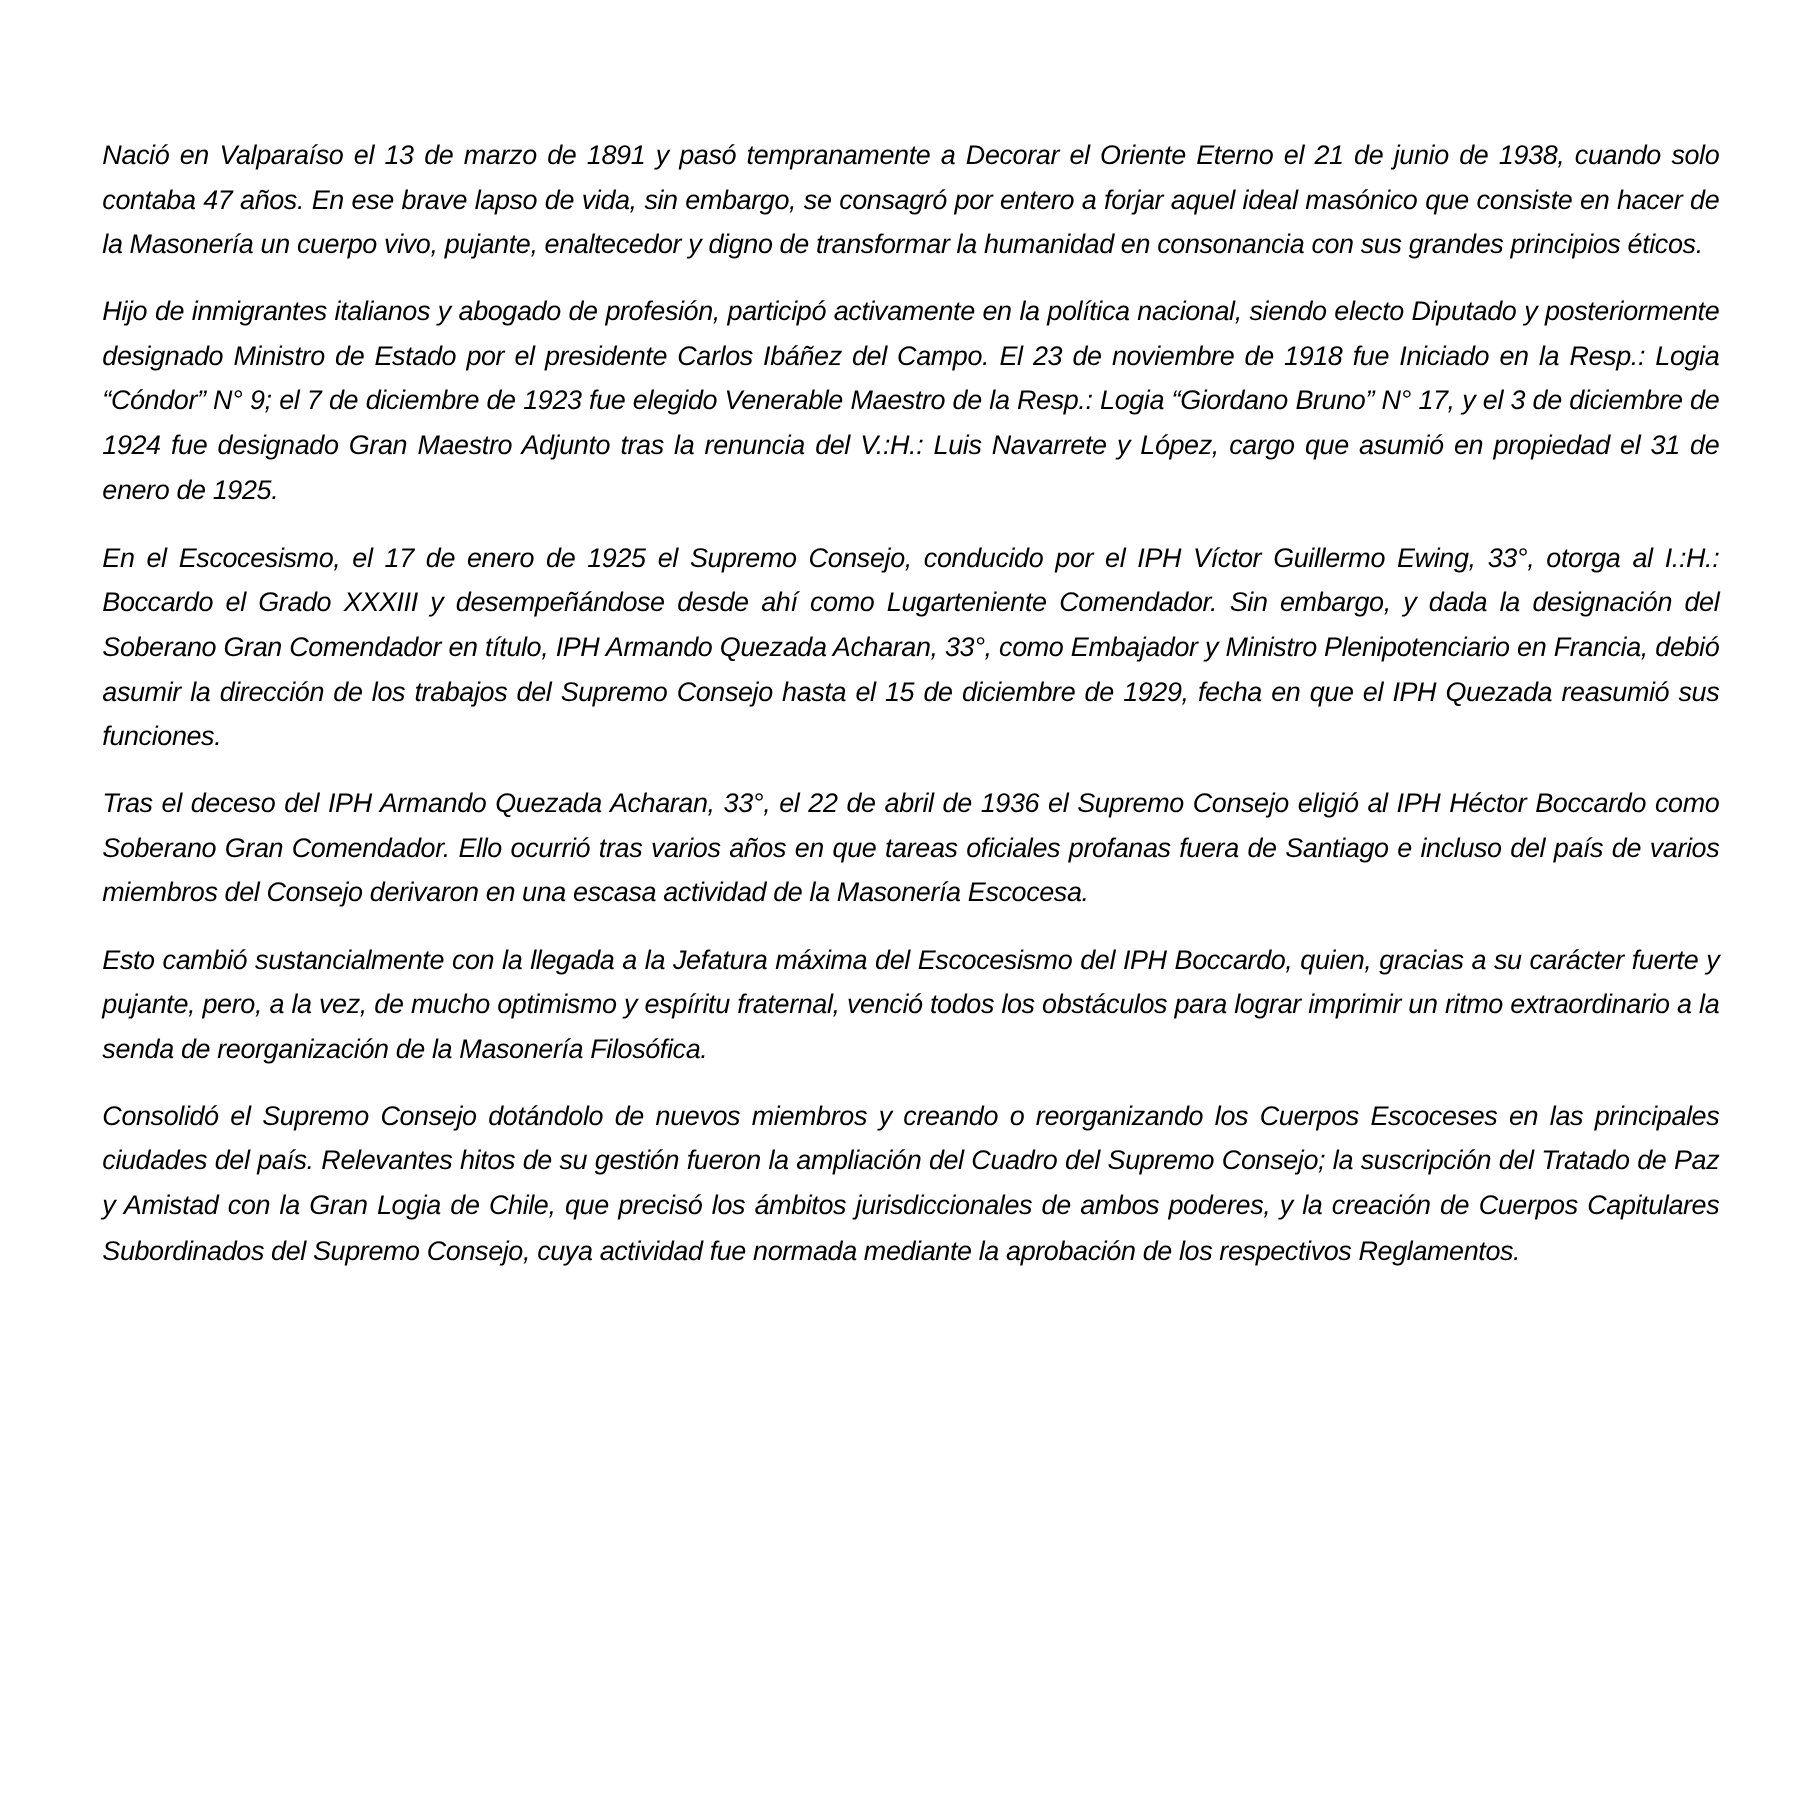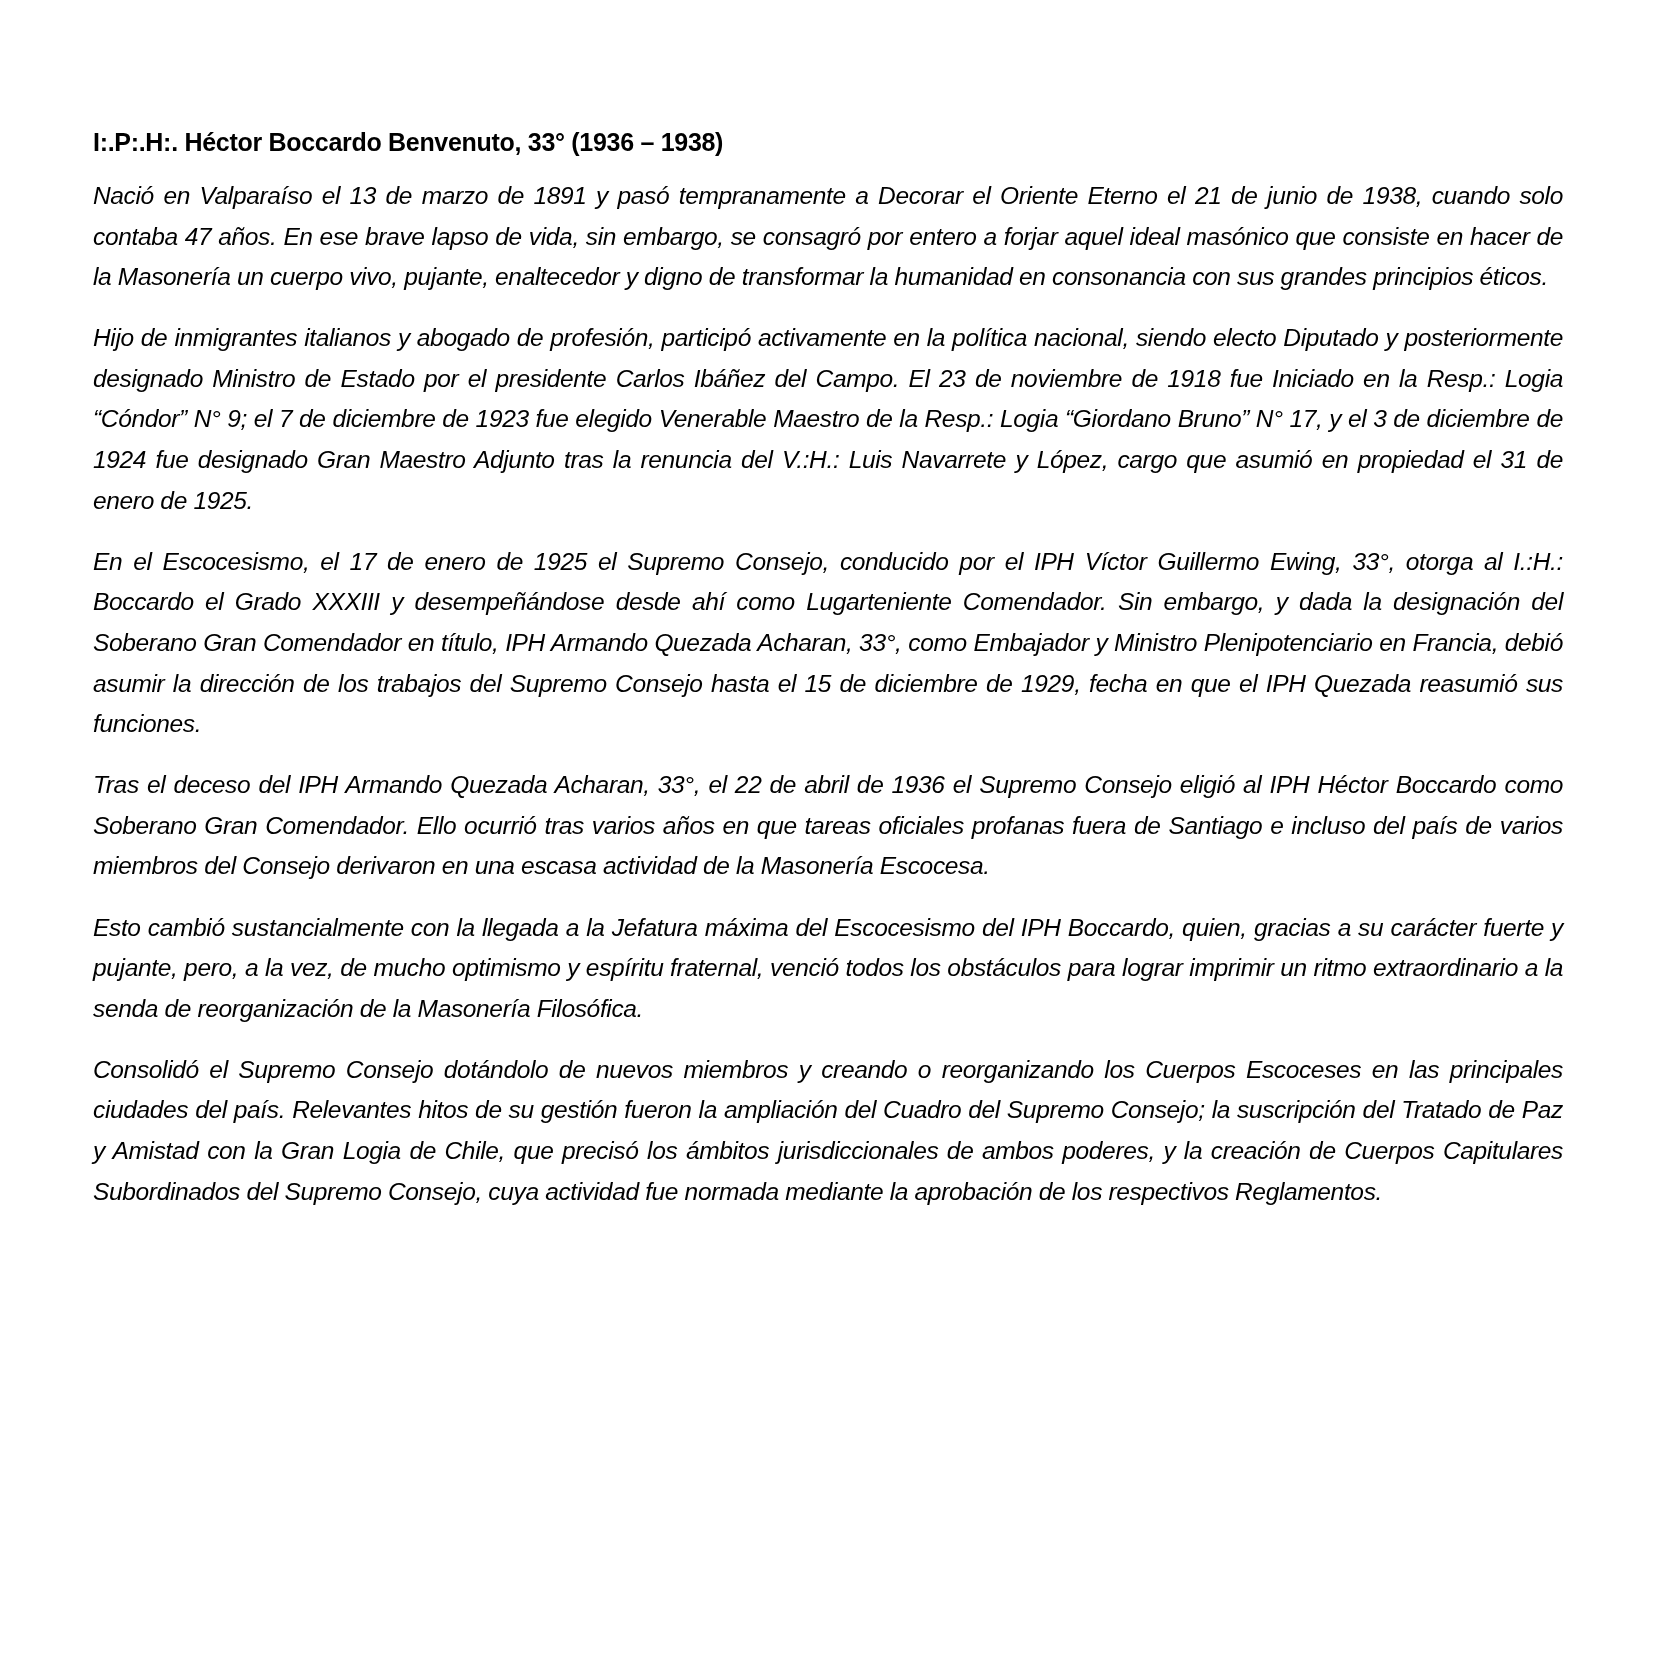--- a/index.html
+++ b/index.html
@@ -35,20 +35,19 @@
       text-align: justify;
       letter-spacing: -0.35px;
       word-spacing: 0px;
       font-style: italic;
     }
   </style>
 </head>
 <body>
 
 <div class="page">
-  <div class="heading">I:.P:.H:. Héctor Boccardo Benvenuto, 33° (1936 – 1938)</div>
   <p class="para">Nació en Valparaíso el 13 de marzo de 1891 y pasó tempranamente a Decorar el Oriente Eterno el 21 de junio de 1938, cuando solo contaba 47 años. En ese brave lapso de vida, sin embargo, se consagró por entero a forjar aquel ideal masónico que consiste en hacer de la Masonería un cuerpo vivo, pujante, enaltecedor y digno de transformar la humanidad en consonancia con sus grandes principios éticos.</p>
   <p class="para">Hijo de inmigrantes italianos y abogado de profesión, participó activamente en la política nacional, siendo electo Diputado y posteriormente designado Ministro de Estado por el presidente Carlos Ibáñez del Campo.  El 23 de noviembre de 1918 fue Iniciado en la Resp.: Logia “Cóndor” N° 9; el 7 de diciembre de 1923 fue elegido Venerable Maestro de la Resp.: Logia “Giordano Bruno” N° 17, y el 3 de diciembre de 1924 fue designado Gran Maestro Adjunto tras la renuncia del V.:H.: Luis Navarrete y López, cargo que asumió en propiedad el  31 de enero de 1925.</p>
   <p class="para">En el Escocesismo, el 17 de enero de 1925 el Supremo Consejo, conducido por el IPH Víctor Guillermo Ewing, 33°, otorga al I.:H.: Boccardo el Grado XXXIII y desempeñándose desde ahí como Lugarteniente Comendador. Sin embargo, y dada la designación del Soberano Gran Comendador en título, IPH Armando Quezada Acharan, 33°, como Embajador y Ministro Plenipotenciario en Francia, debió asumir la dirección de los trabajos del Supremo Consejo hasta el 15 de diciembre de 1929, fecha en que el IPH Quezada reasumió sus funciones.</p>
   <p class="para">Tras el deceso del IPH Armando Quezada Acharan, 33°, el 22 de abril de 1936 el Supremo Consejo eligió al IPH Héctor Boccardo como Soberano Gran Comendador. Ello ocurrió tras varios años en que tareas oficiales profanas fuera de Santiago e incluso del país de varios miembros del Consejo derivaron en una escasa actividad de la Masonería Escocesa.</p>
   <p class="para">Esto cambió sustancialmente con la llegada a la Jefatura máxima del Escocesismo del IPH Boccardo, quien, gracias a su carácter fuerte y pujante, pero, a la vez, de mucho optimismo y espíritu fraternal, venció todos los obstáculos para lograr imprimir un ritmo extraordinario a la senda de reorganización de la Masonería Filosófica.</p>
   <p class="para">Consolidó el Supremo Consejo dotándolo de nuevos miembros y creando o reorganizando los Cuerpos Escoceses en las principales ciudades del país. Relevantes hitos de su gestión fueron la ampliación del Cuadro del Supremo Consejo; la suscripción del Tratado de Paz y Amistad con la Gran Logia de Chile, que precisó los ámbitos jurisdiccionales de ambos poderes, y la creación de Cuerpos Capitulares Subordinados del Supremo Consejo, cuya actividad fue normada mediante la aprobación de los respectivos Reglamentos.</p>
 </div>
 
 </body></html>

